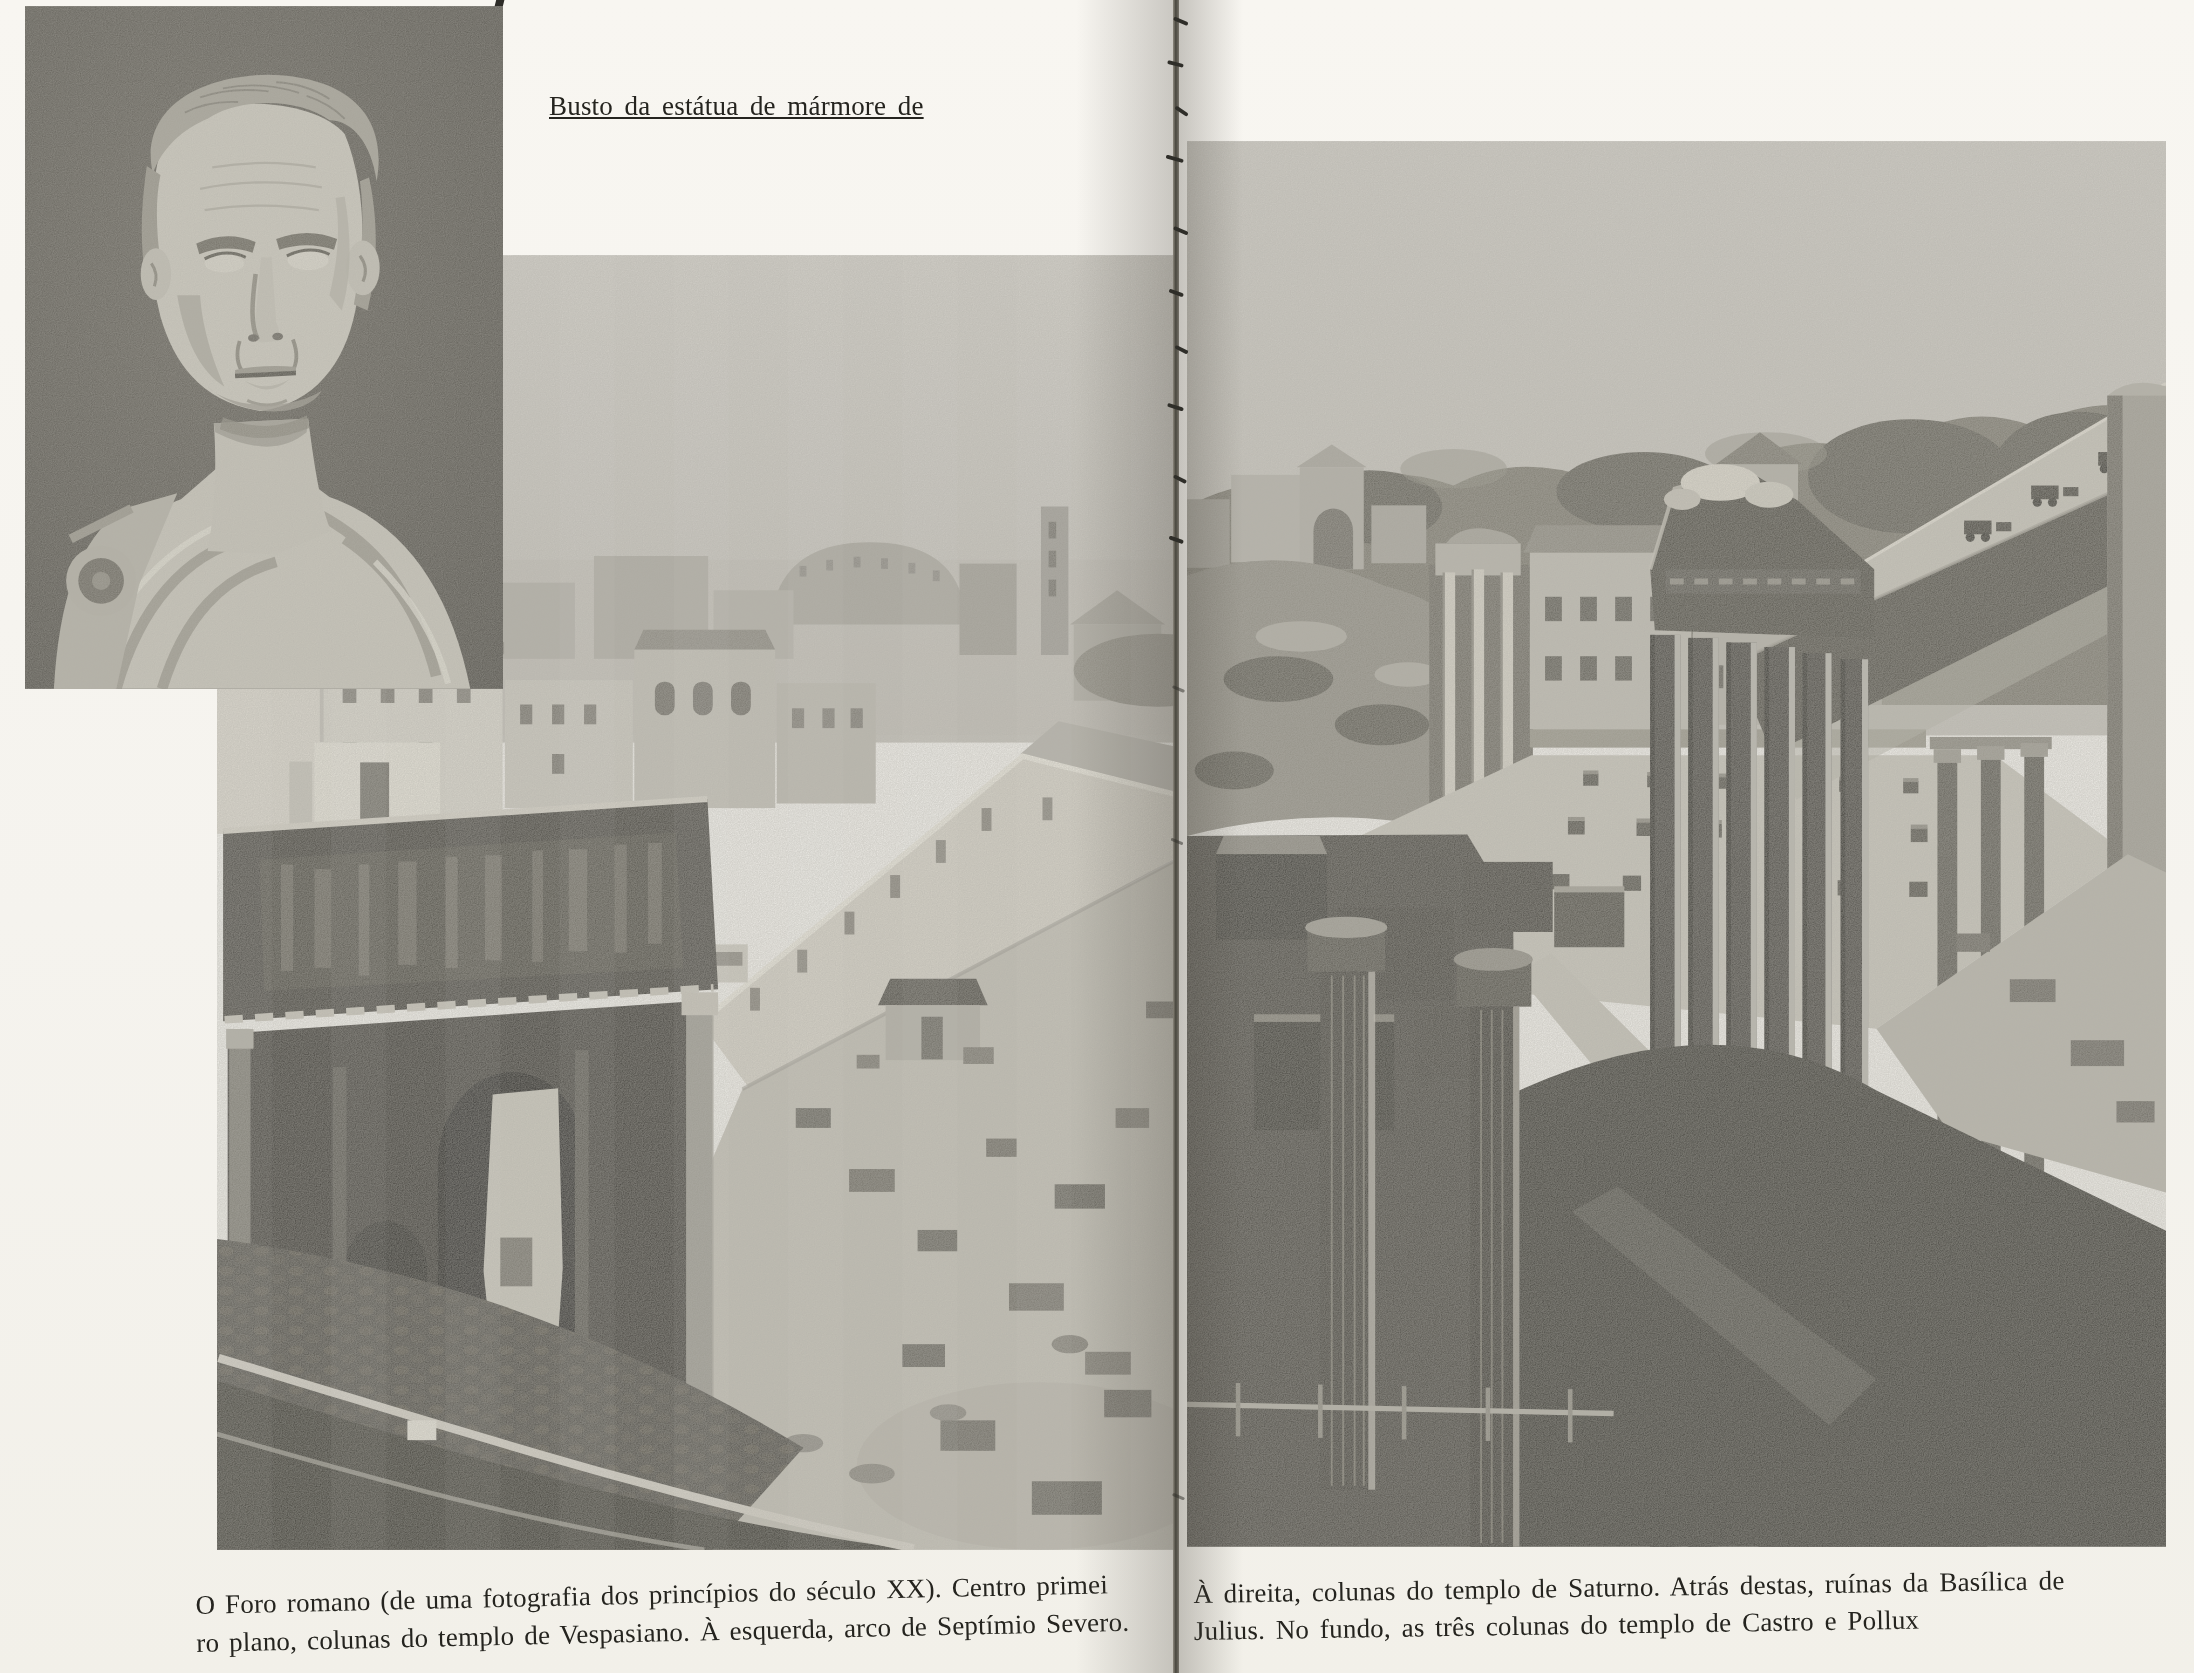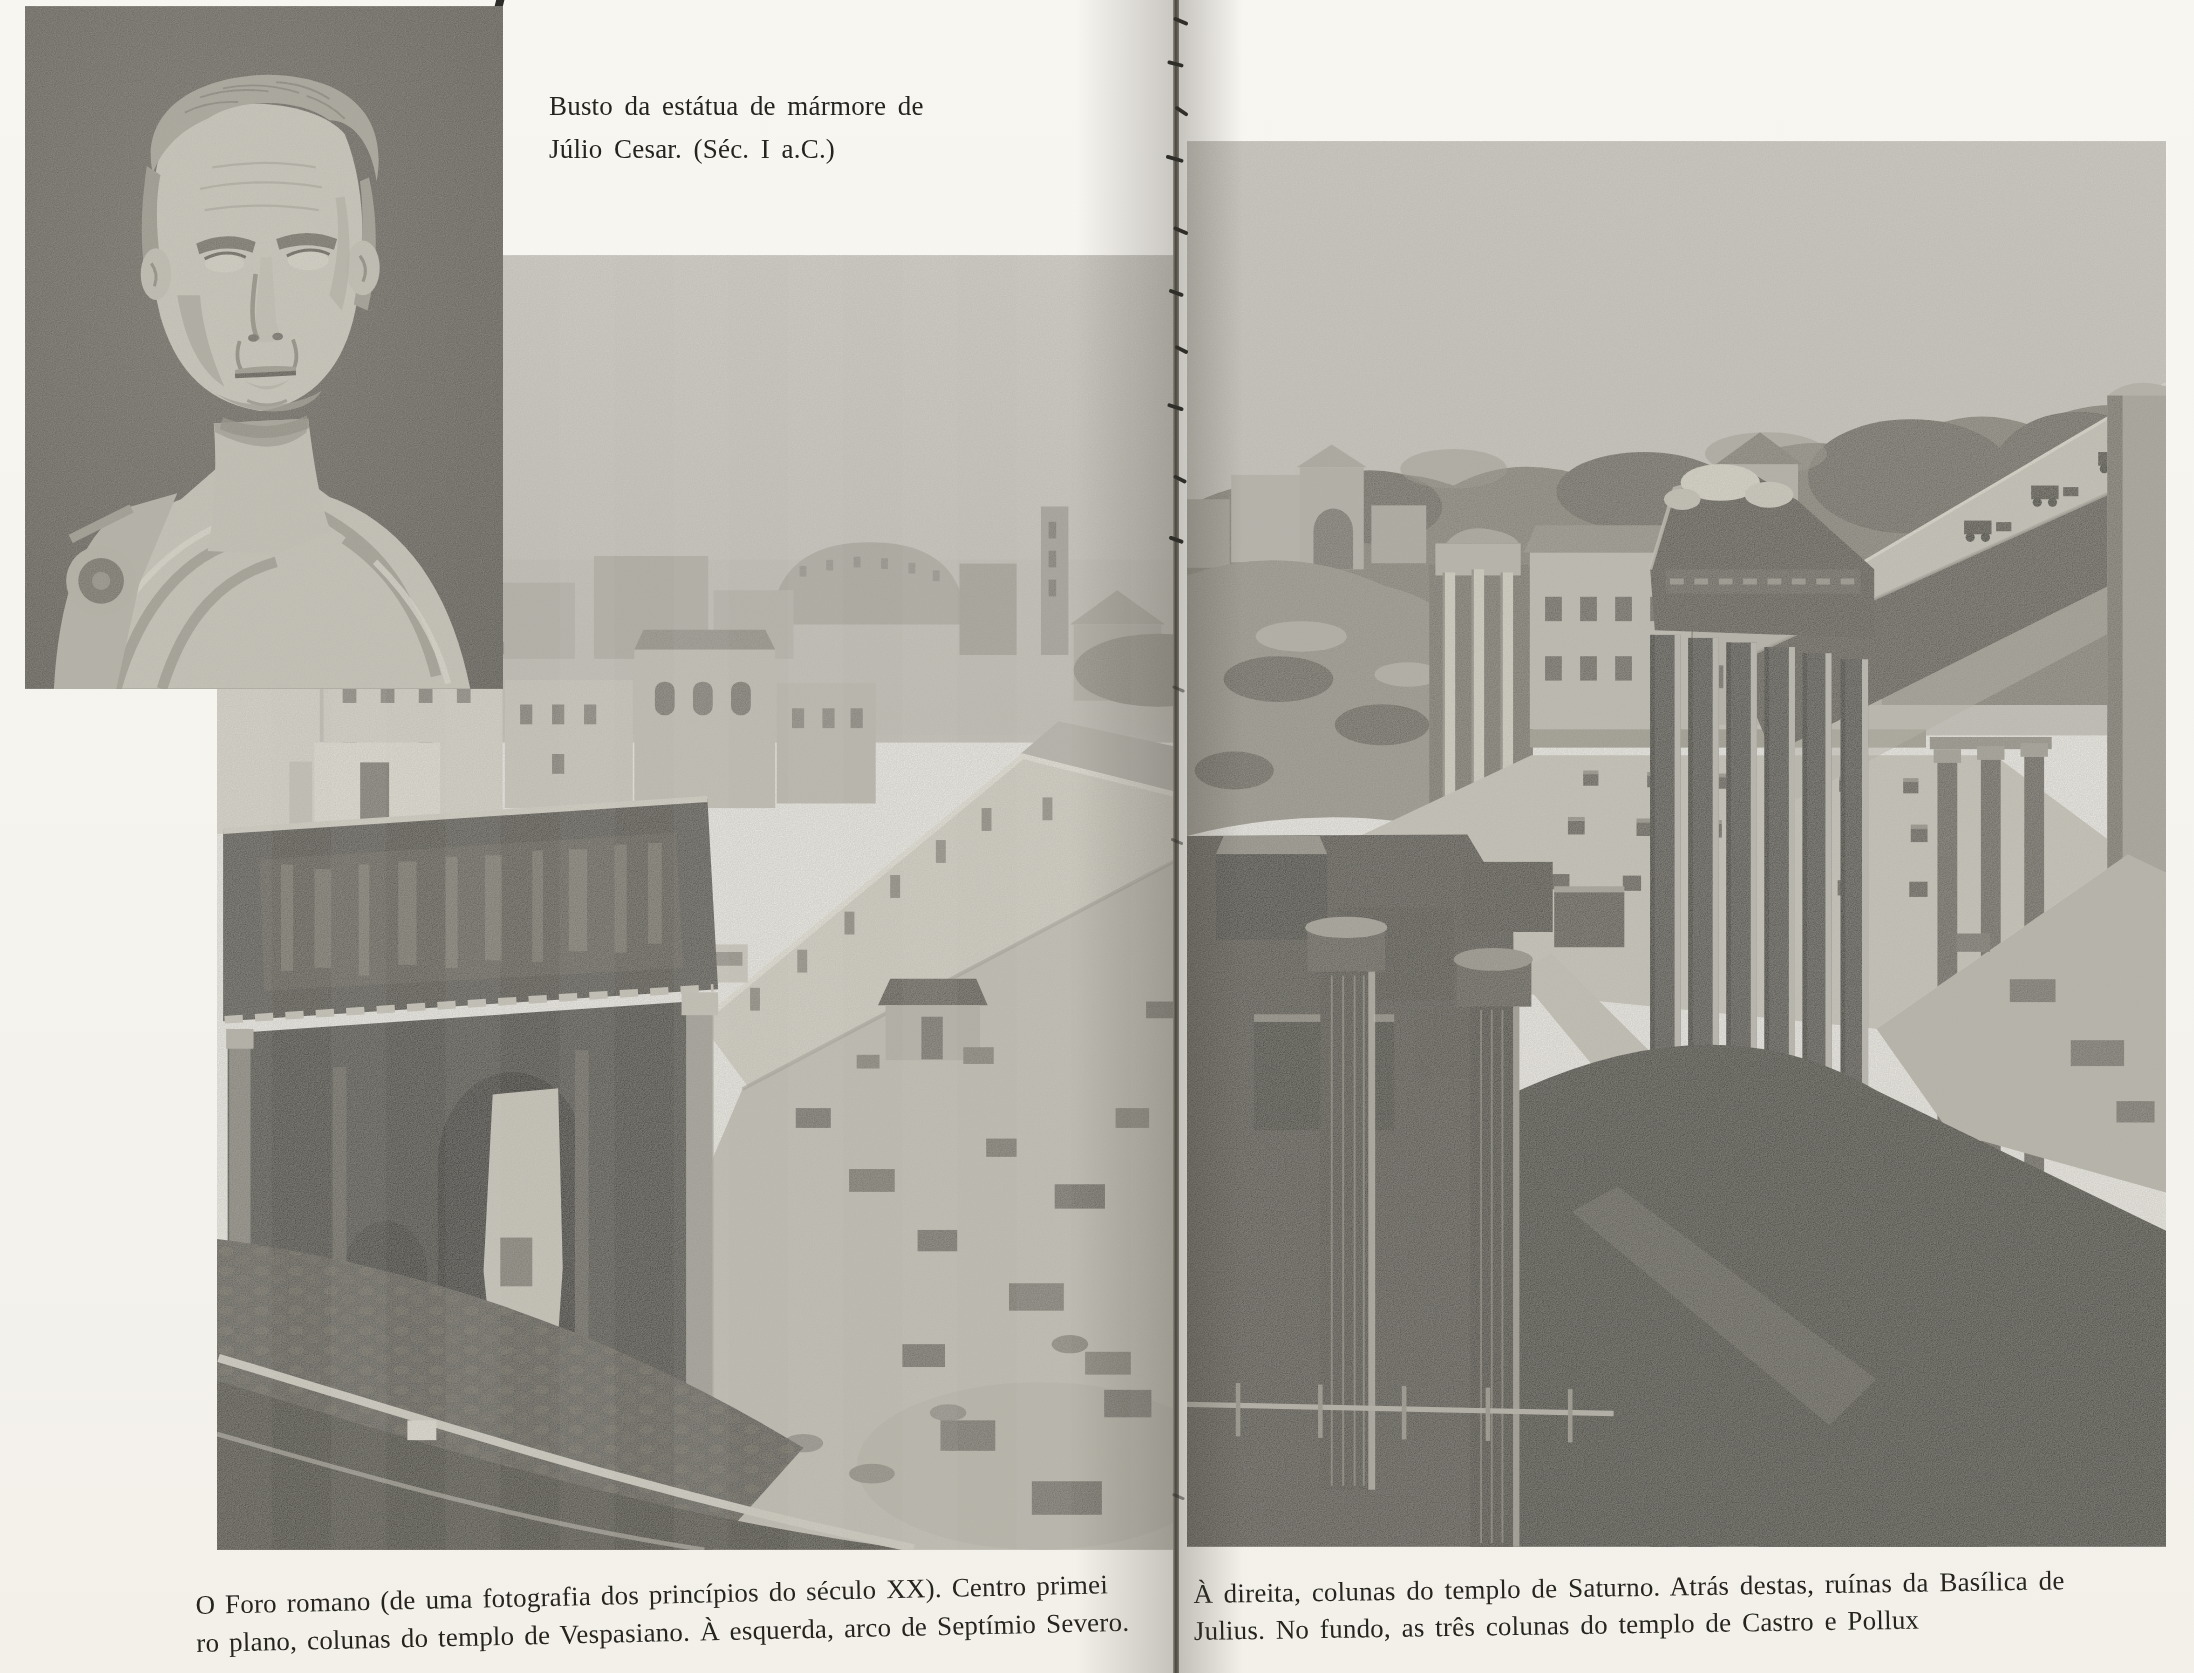--- a/index.html
+++ b/index.html
@@ -8,21 +8,21 @@
     background:linear-gradient(180deg,#f8f6f1 0%,#f5f3ee 55%,#f2f0e9 100%);
     font-family:"Liberation Serif", serif;
   }
   .fig{position:absolute;overflow:hidden;}
   .fig svg{display:block;width:100%;height:100%;}
   .cap{
     position:absolute;color:#25241f;font-size:27px;line-height:38px;
     white-space:nowrap;overflow:hidden;letter-spacing:0.2px;
   }
   .cap .ln{display:block;}
-  #bust-caption{left:549px;top:85px;width:495px;line-height:43px;word-spacing:4.6px;}
+  #bust-caption{left:549px;top:85px;width:495px;line-height:43px;word-spacing:4.6px;text-decoration:underline;}
   #caption-left{left:195px;top:1586px;width:980px;transform:rotate(-1.3deg);transform-origin:left top;word-spacing:3px;}
   #caption-right{left:1193px;top:1576px;width:972px;line-height:37px;transform:rotate(-0.9deg);transform-origin:left top;word-spacing:3.8px;}
   .gutter-shadow-l{position:absolute;left:1076px;top:0;width:98px;height:1673px;z-index:40;
     background:linear-gradient(to right,rgba(70,66,58,0),rgba(70,66,58,.26));}
   .gutter-shadow-r{position:absolute;left:1179px;top:0;width:64px;height:1673px;z-index:40;
     background:linear-gradient(to right,rgba(70,66,58,.28),rgba(70,66,58,0));}
   .gutter-line{position:absolute;left:1173px;top:0;width:6.1px;height:1673px;z-index:41;
     background:linear-gradient(to right,#8a857a,#3a382f 45%,#6b675e);opacity:.92;}
   .stitches{position:absolute;left:1160px;top:0;width:34px;height:1673px;z-index:42;}
   .thread{position:absolute;left:494px;top:-3px;width:8.4px;height:24.4px;background:#2d2c28;
@@ -627,21 +627,20 @@
       <g stroke="#2f2e29" stroke-width="4" stroke-linecap="round" opacity="0.5">
         <line x1="18" y1="902" x2="30" y2="907"></line>
           <line x1="16" y1="1102" x2="28" y2="1107"></line>
         <line x1="18" y1="1962" x2="30" y2="1967"></line>
       </g>
     </svg>
   </div>
 
   <div class="cap" id="bust-caption">
     <span class="ln">Busto da estátua de mármore de</span>
-    <span class="ln">Júlio Cesar. (Séc. I a.C.)</span>
   </div>
 
   <div class="cap" id="caption-left">
     <span class="ln">O Foro romano (de uma fotografia dos princípios do século XX). Centro primei</span>
     <span class="ln">ro plano, colunas do templo de Vespasiano. À esquerda, arco de Septímio Severo.</span>
   </div>
 
   <div class="cap" id="caption-right">
     <span class="ln">À direita, colunas do templo de Saturno. Atrás destas, ruínas da Basílica de</span>
     <span class="ln">Julius. No fundo, as três colunas do templo de Castro e Pollux</span>

